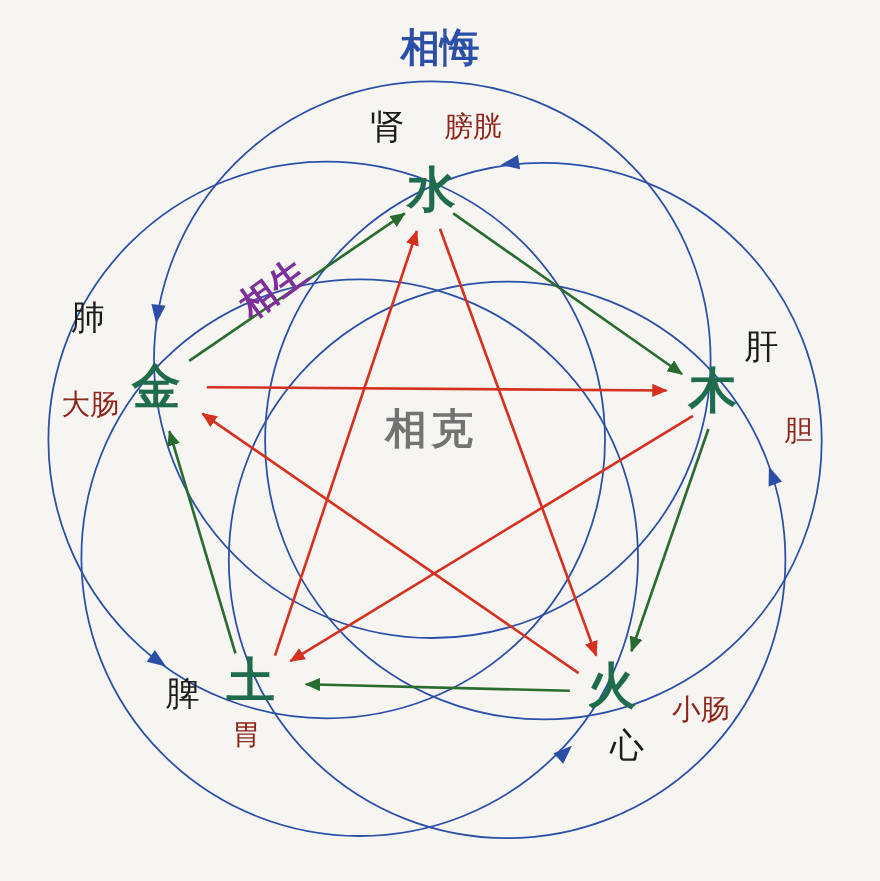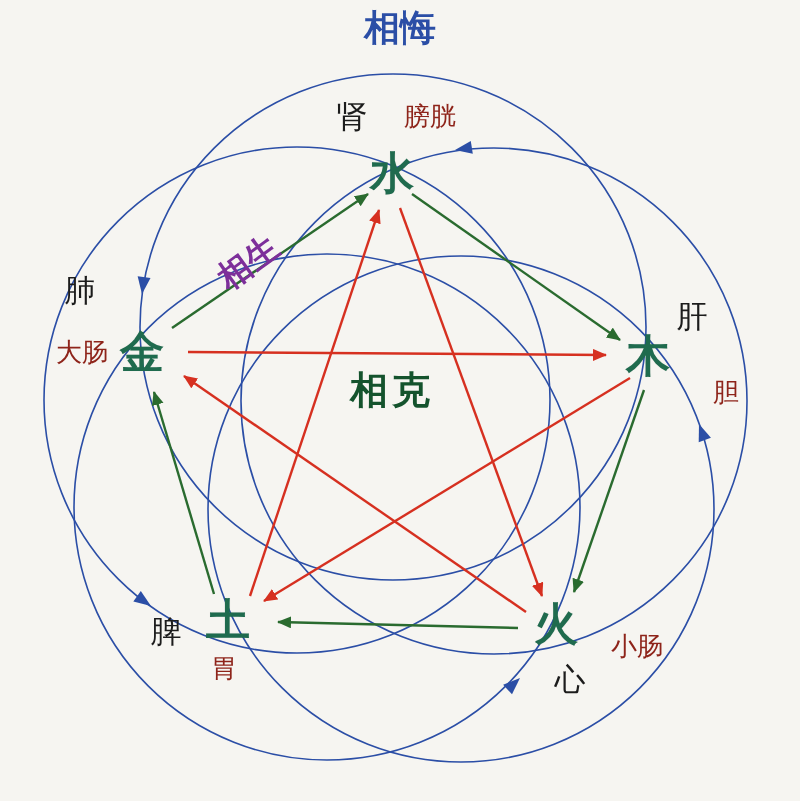--- a/index.html
+++ b/index.html
@@ -27,21 +27,21 @@
   }
   .el{
     font-size:44px;font-weight:bold;color:#1f6b4e;
     text-shadow:0 0 1px rgba(0,0,0,.15);
   }
   .zang{font-size:31px;color:#1c1c1c;}
   .fu{font-size:26px;color:#8e241a;}
   .cycle{font-weight:bold;}
   .cycle-hui{font-size:36px;color:#2b4ea6;}
   .cycle-sheng{font-size:33px;color:#7d2f9a;}
-  .cycle-ke{font-size:38px;color:#14532d;letter-spacing:4px;}
+  .cycle-ke{font-size:38px;color:#737373;letter-spacing:4px;}
 </style>
 </head>
 <body>
 
 <div class="stage">
 
   <svg width="800" height="801" viewBox="0 0 800 801">
     <defs>
       <marker id="ah-green" markerWidth="18" markerHeight="14" refX="13" refY="6" orient="auto" markerUnits="userSpaceOnUse">
         <path d="M0,0 L14,6 L0,12 z" fill="#2a6b2f"></path>
@@ -87,30 +87,30 @@
 
     <g>
       <line class="ovc" x1="188" y1="352" x2="606" y2="355" marker-end="url(#ah-red)"></line>
       <line class="ovc" x1="630" y1="378" x2="264" y2="601" marker-end="url(#ah-red)"></line>
       <line class="ovc" x1="250" y1="596" x2="379" y2="210" marker-end="url(#ah-red)"></line>
       <line class="ovc" x1="400" y1="208" x2="542" y2="596" marker-end="url(#ah-red)"></line>
       <line class="ovc" x1="526" y1="612" x2="184" y2="376" marker-end="url(#ah-red)"></line>
     </g>
   </svg>
 
-  <div class="label cycle cycle-hui" style="left:400px;top:28px;text-align:center;">相悔</div>
+  <div class="label cycle cycle-hui" style="left:400px;top:44px;text-align:center;">相悔</div>
   <div class="label cycle cycle-sheng" style="left:248px;top:262px;transform:translate(-50%,-50%) rotate(-36deg);">相生</div>
   <div class="label cycle cycle-ke" style="left:392px;top:390px;">相克</div>
 
   <div class="label zang" style="left:352px;top:116px;">肾</div>
   <div class="label fu" style="left:430px;top:116px;">膀胱</div>
   <div class="label el" style="left:392px;top:173px;">水</div>
 
   <div class="label zang" style="left:80px;top:290px;">肺</div>
-  <div class="label fu" style="left:82px;top:352px;">大肠</div>
+  <div class="label fu" style="left:82px;top:368px;">大肠</div>
   <div class="label el" style="left:142px;top:352px;">金</div>
 
   <div class="label zang" style="left:692px;top:316px;">肝</div>
   <div class="label fu" style="left:726px;top:392px;">胆</div>
   <div class="label el" style="left:648px;top:356px;">木</div>
 
   <div class="label zang" style="left:166px;top:631px;">脾</div>
   <div class="label fu" style="left:224px;top:668px;">胃</div>
   <div class="label el" style="left:228px;top:620px;">土</div>
 

